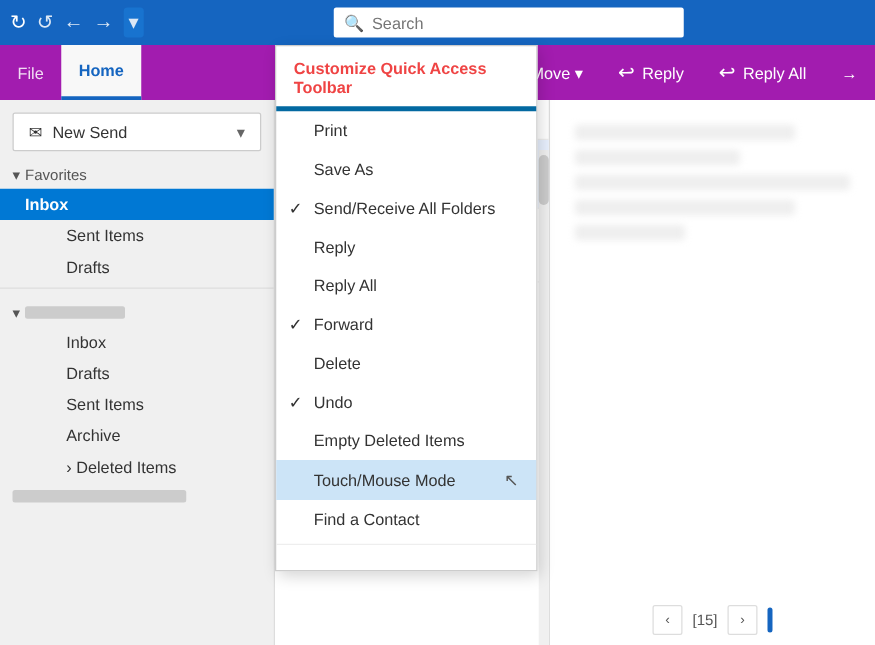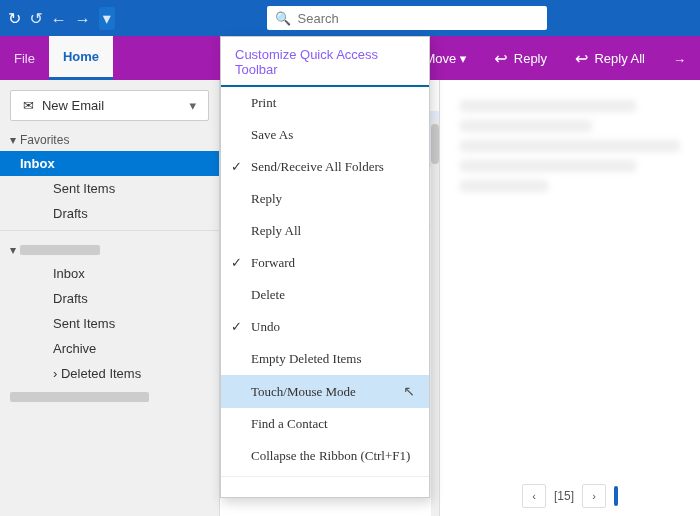--- a/index.html
+++ b/index.html
@@ -253,34 +253,33 @@
       left: 220px;
       width: 210px;
       background: white;
       border: 1px solid #ccc;
       box-shadow: 2px 4px 12px rgba(0,0,0,0.18);
       z-index: 200;
     }
     .dropdown-header {
       padding: 10px 14px 8px 14px;
       font-size: 13px;
-      font-weight: 400;
-      color: #8b5cf6;
-      border-bottom: 2px solid #0369a1;
+      font-weight: 700;
+      color: #ef4444;
+      border-bottom: 4px solid #0369a1;
     }
     .dropdown-item {
       padding: 8px 14px 8px 30px;
       font-size: 13px;
       color: #333;
       cursor: pointer;
       display: flex;
       align-items: center;
       gap: 6px;
       position: relative;
-      font-family: Liberation Serif, serif;
     }
     .dropdown-item.highlighted {
       background: #cce4f7;
     }
     .dropdown-item .checkmark {
       position: absolute;
       left: 10px;
       color: #333;
       font-size: 13px;
     }
@@ -347,21 +346,21 @@
   <div class="ribbon-action">
     <span>→</span>
   </div>
 </div>
 
 <div class="main">
 
   <div class="sidebar">
     <div class="new-email-btn">
       <span>✉</span>
-      <span>New Email</span>
+      <span>New Send</span>
       <span class="arrow">▾</span>
     </div>
     <div class="sidebar-section-header">
       <span>▾</span>
       <span>Favorites</span>
     </div>
     <div class="sidebar-item active">
       <span>Inbox</span>
     </div>
     <div class="sidebar-item sub">
@@ -473,22 +472,19 @@
       <span>Empty Deleted Items</span>
     </div>
     <div class="dropdown-item highlighted">
       <span>Touch/Mouse Mode</span>
 
       <span style="margin-left:auto;font-size:14px;color:#555;">↖</span>
     </div>
     <div class="dropdown-item">
       <span>Find a Contact</span>
     </div>
-    <div class="dropdown-item">
-      <span>Collapse the Ribbon (Ctrl+F1)</span>
-    </div>
     <div class="dropdown-separator"></div>
     <div class="dropdown-item more-commands">
       
     </div>
 
   </div>
 </div>
 
 </body></html>

